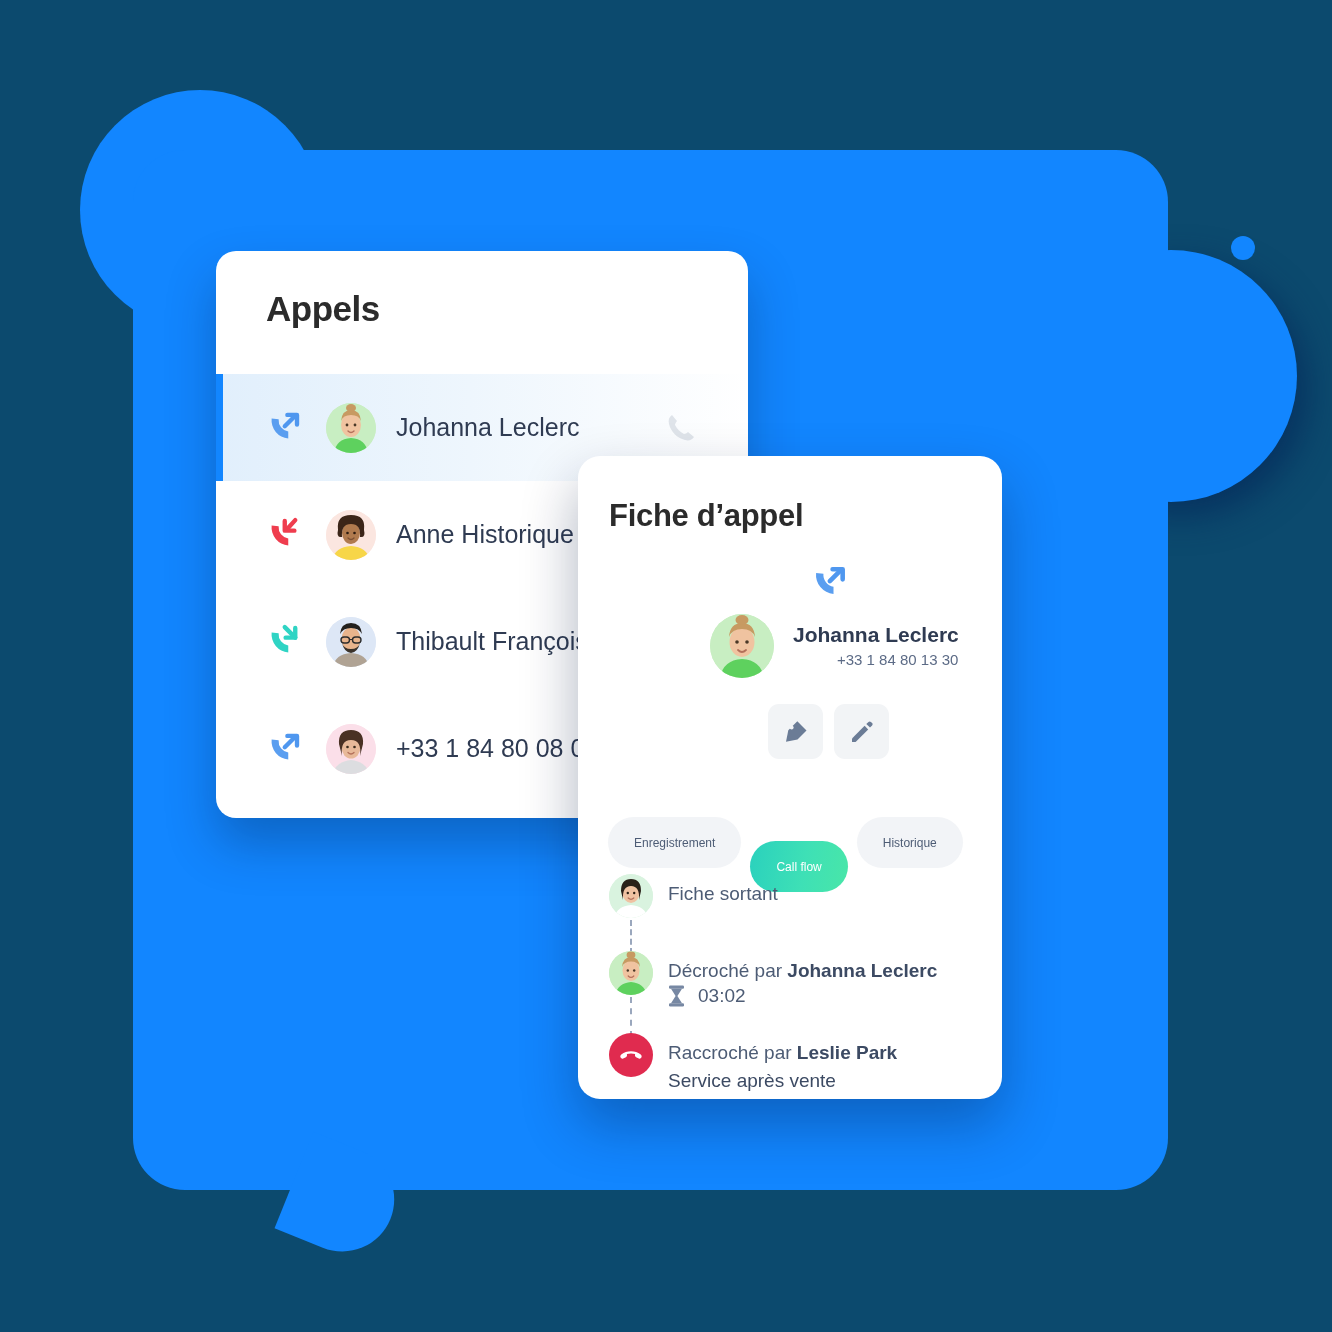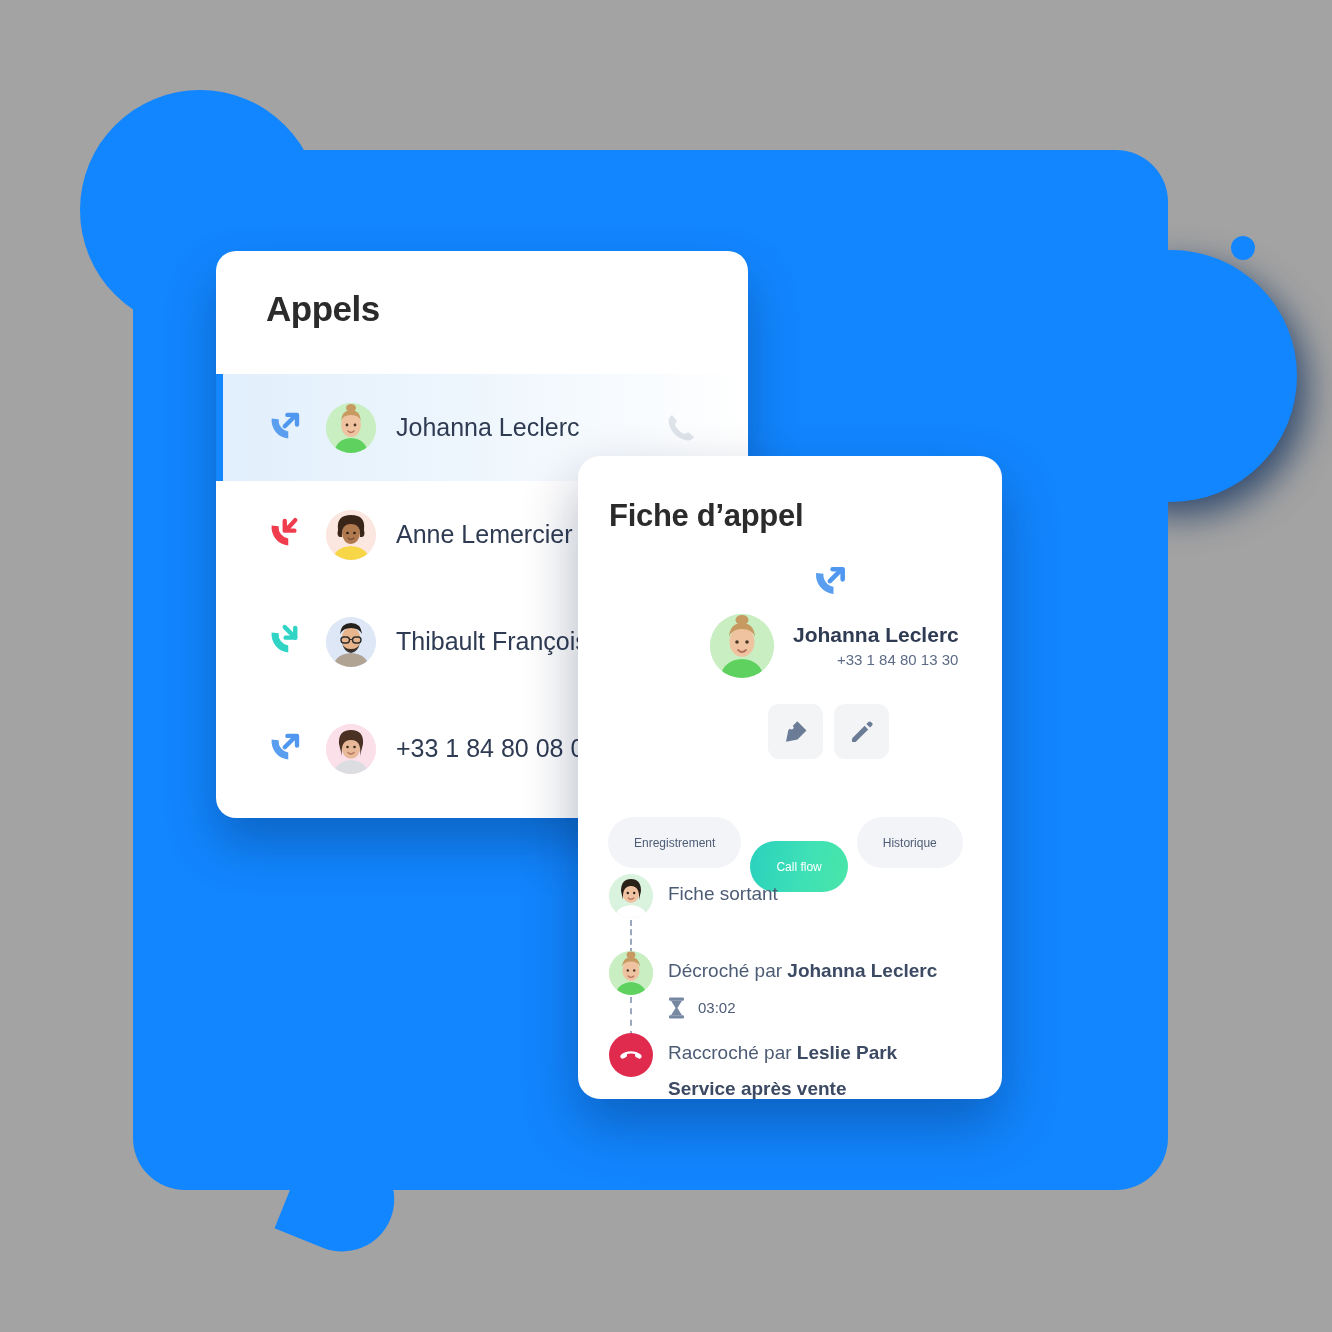--- a/index.html
+++ b/index.html
@@ -12,21 +12,21 @@
     height: 1332px;
     overflow: hidden;
     font-family: "Liberation Sans", sans-serif;
     -webkit-font-smoothing: antialiased;
   }
 
   #stage {
     position: relative;
     width: 1332px;
     height: 1332px;
-    background: #a3a3a3;
+    background: #0c4a6e;
     overflow: hidden;
   }
 
   
   .bg-circle-tl {
     position: absolute;
     left: 80px;
     top: 90px;
     width: 240px;
     height: 240px;
@@ -313,22 +313,22 @@
     font-size: 19px;
     color: #4d5c75;
     line-height: 1.45;
     white-space: nowrap;
   }
   .tl-line b { font-weight: 700; color: #3c4a63; }
   .tl-dur {
     display: flex;
     align-items: center;
     gap: 13px;
-    margin-top: 12px;
-    font-size: 15px;
+    margin-top: 0;
+    font-size: 19px;
     color: #4d5c75;
   }
 </style>
 </head>
 <body>
 
 <div id="stage">
 
   <div class="bg-circle-tl"></div>
   <div class="bg-circle-right"></div>
@@ -375,21 +375,21 @@
           <svg viewBox="0 0 50 50" width="50" height="50">
             <circle cx="25" cy="25" r="25" fill="#fbe6e0"></circle>
             <path d="M6 50 Q9 37 25 36 Q41 37 44 50 Z" fill="#f7d648"></path>
             <ellipse cx="25" cy="23" rx="9" ry="11" fill="#b07a4e"></ellipse>
             <path d="M12 20 Q10 5 25 5 Q40 5 38 20 Q40 28 34 27 Q35 14 25 14 Q15 14 16 27 Q10 28 12 20 Z" fill="#3b2518"></path>
             <circle cx="21.5" cy="23" r="1.3" fill="#2b1a10"></circle>
             <circle cx="28.5" cy="23" r="1.3" fill="#2b1a10"></circle>
             <path d="M22 28 Q25 31 28 28" stroke="#7c4f33" stroke-width="1.3" fill="none" stroke-linecap="round"></path>
           </svg>
         </div>
-        <div class="row-name">Anne Lemercier</div>
+        <div class="row-name">Anne Historique</div>
       </div>
 
       <div class="call-row">
         <svg class="dir-icon" viewBox="0 0 48 48">
           <path d="M11 13 A21 21 0 0 0 30 36 L30 28 A13 13 0 0 1 19 14 Z" fill="#2fd4c4"></path>
           <path d="M26 7 L38 19" stroke="#2fd4c4" stroke-width="5" stroke-linecap="round"></path>
           <path d="M27 19 L38 19 L38 8" fill="none" stroke="#2fd4c4" stroke-width="5" stroke-linejoin="round" stroke-linecap="round"></path>
         </svg>
         <div class="row-avatar" style="background:#dde7f6">
           <svg viewBox="0 0 50 50" width="50" height="50">
@@ -538,20 +538,20 @@
           <div class="hangup">
             <svg width="26" height="26" viewBox="0 0 26 26">
               <path d="M2.6 15.6 C2 14.4 2.4 13.2 3.6 12.2 C6 10.2 9.4 9.2 13 9.2 C16.6 9.2 20 10.2 22.4 12.2 C23.6 13.2 24 14.4 23.4 15.6 C22.9 16.6 21.8 17 20.8 16.5 L18.1 15.2 C17.3 14.8 16.9 14 17 13.1 L17.1 12.1 C14.4 11.3 11.6 11.3 8.9 12.1 L9 13.1 C9.1 14 8.7 14.8 7.9 15.2 L5.2 16.5 C4.2 17 3.1 16.6 2.6 15.6 Z" fill="#ffffff"></path>
             </svg>
           </div>
         </div>
         <div class="tl-body">
           <div class="tl-line">
             <span>Raccroché par </span><b>Leslie Park</b>
           </div>
-          <div class="tl-line" style="font-weight:700;color:#3c4a63;margin-top:8px;">Service après vente</div>
+          <div class="tl-line" style="font-weight:400;color:#3c4a63;">Service après vente</div>
         </div>
       </div>
 
     </div>
   </div>
 
 </div>
 
 </body></html>

